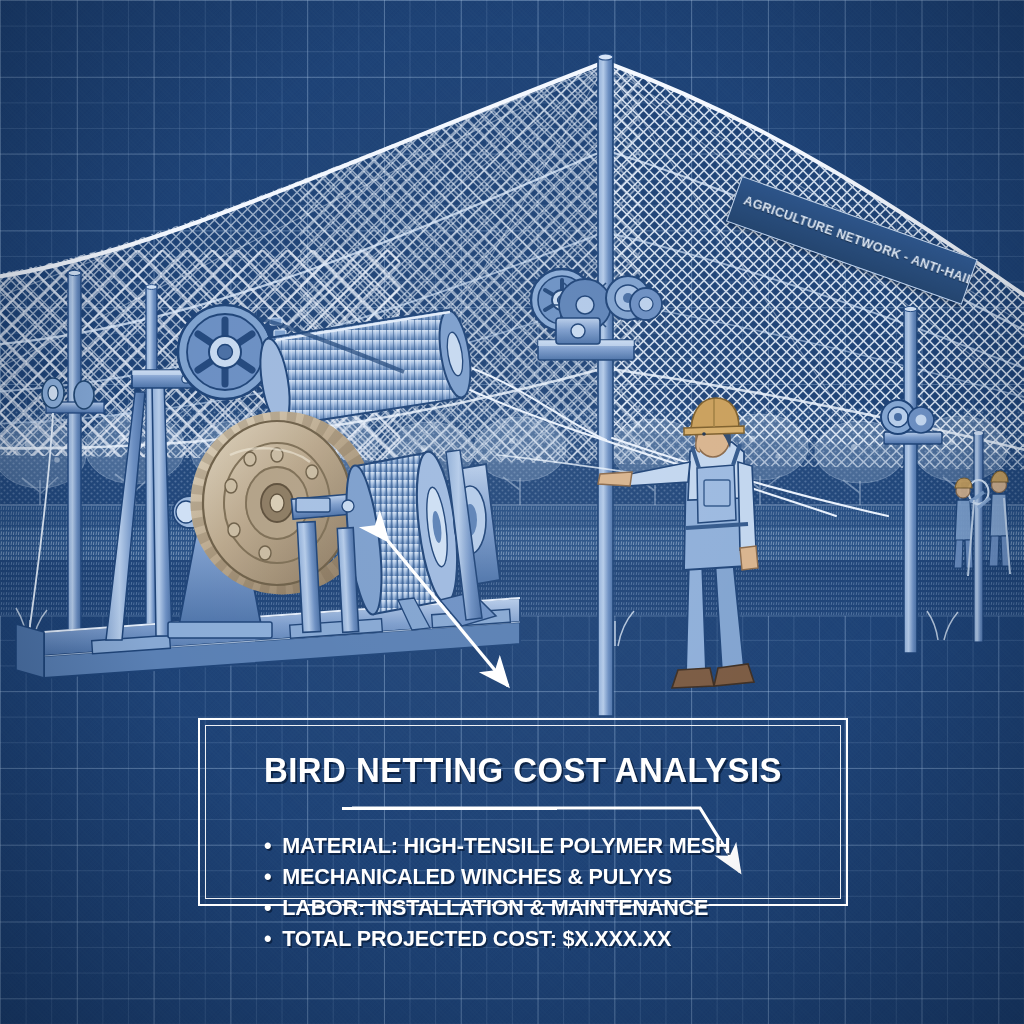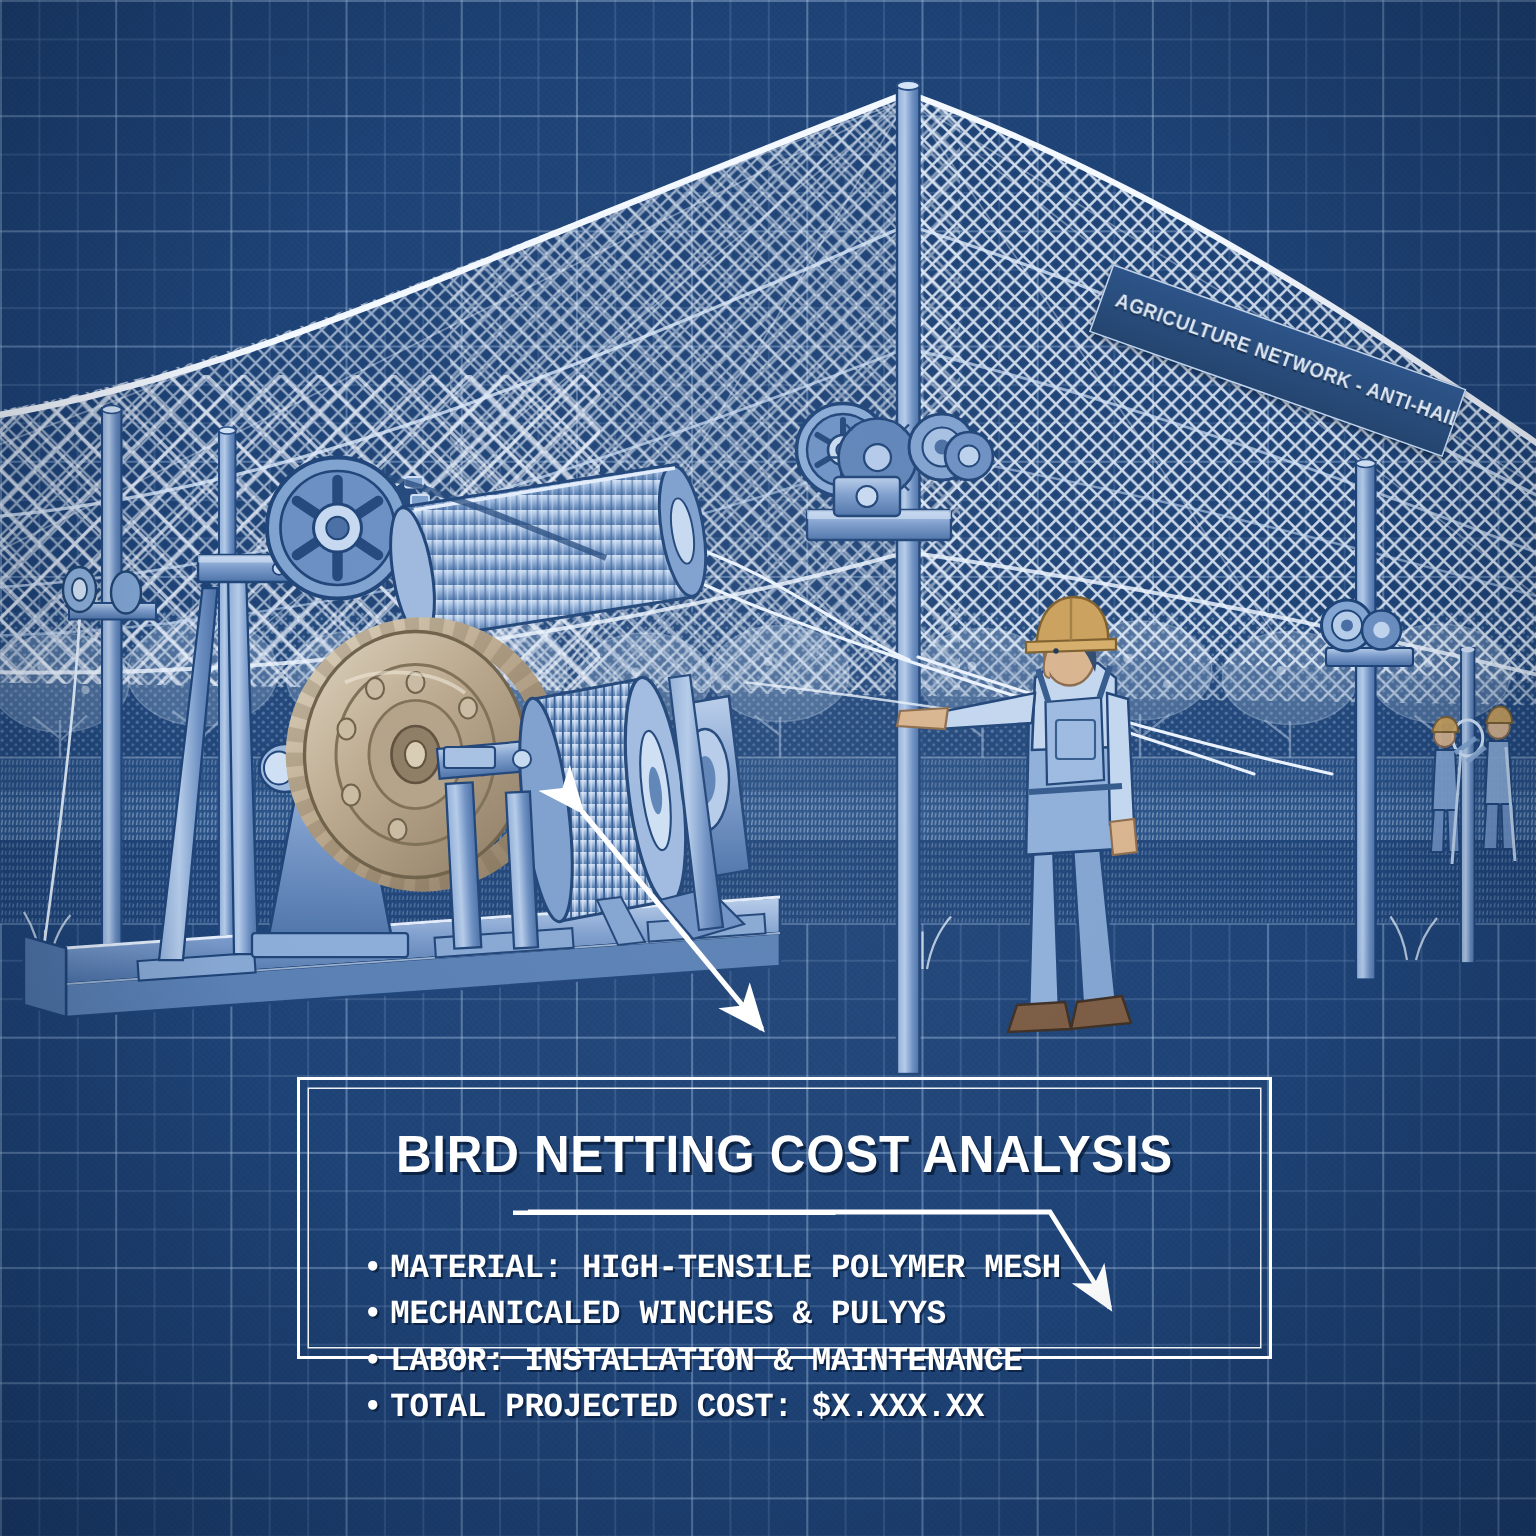--- a/index.html
+++ b/index.html
@@ -64,21 +64,21 @@
     text-align:center;
     transform:scaleX(.94);
     transform-origin:center;
     text-shadow:2px 2px 0 rgba(6,24,52,.75);
     margin:4px 0 0 0;
     white-space:nowrap;
   }
   .legend-rule{
     width:215px;height:3px;background:#fff;margin:20px 0 0 110px;
   }
-  .legend-list{list-style:none;margin:20px 0 0 10px;padding:0;font-family:Liberation Mono, monospace;}
+  .legend-list{list-style:none;margin:20px 0 0 32px;padding:0;}
   .legend-list li{
     color:#ffffff;
     font-size:22.5px;
     font-weight:700;
     letter-spacing:-.2px;
     line-height:1.38;
     white-space:nowrap;
     text-shadow:1.5px 1.5px 0 rgba(6,24,52,.7);
     transform:scaleX(.96);
     transform-origin:left center;

